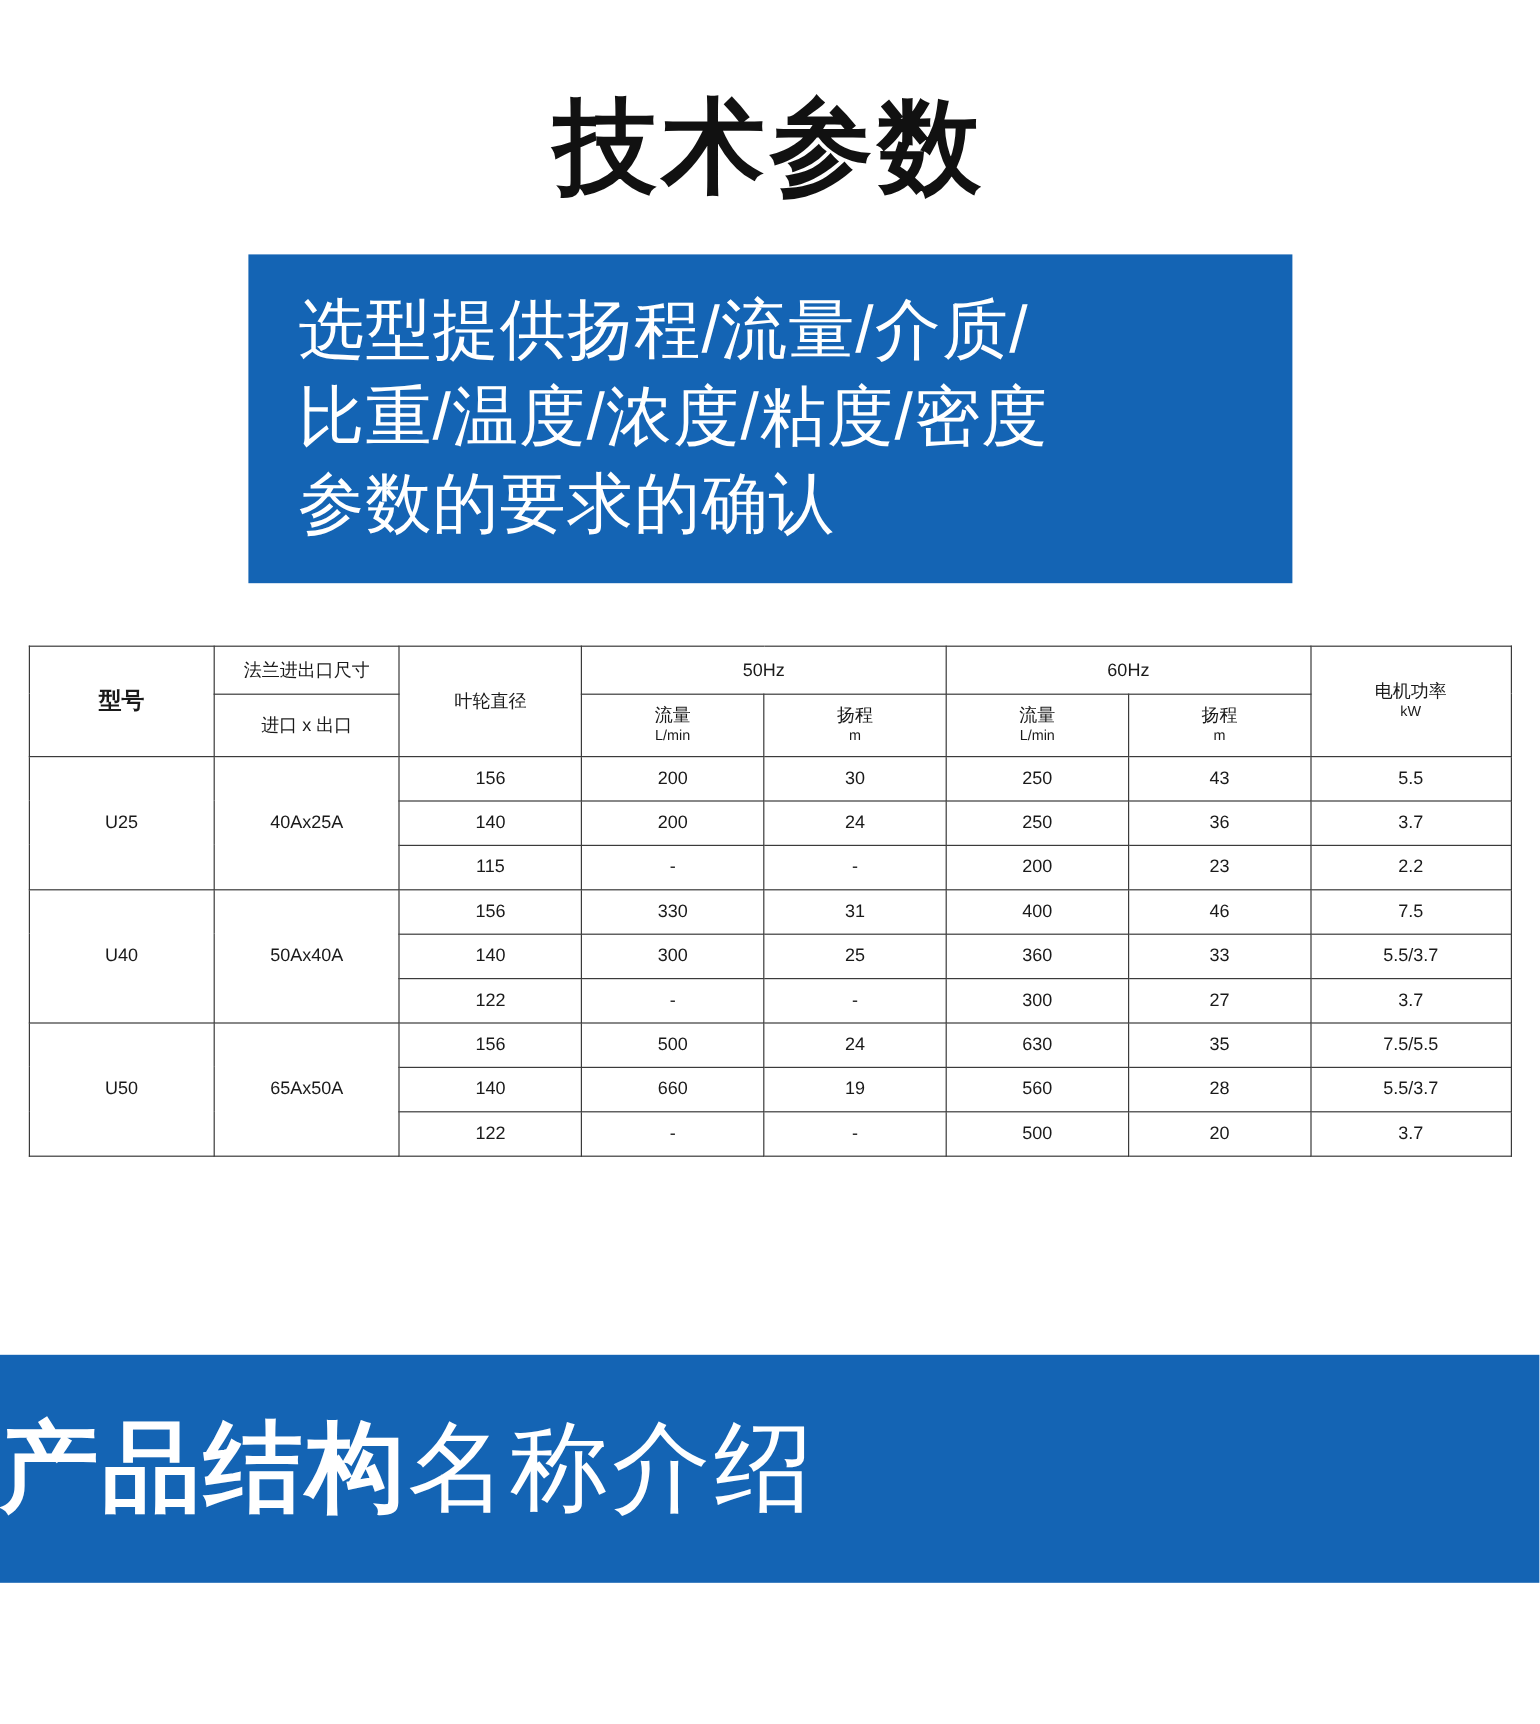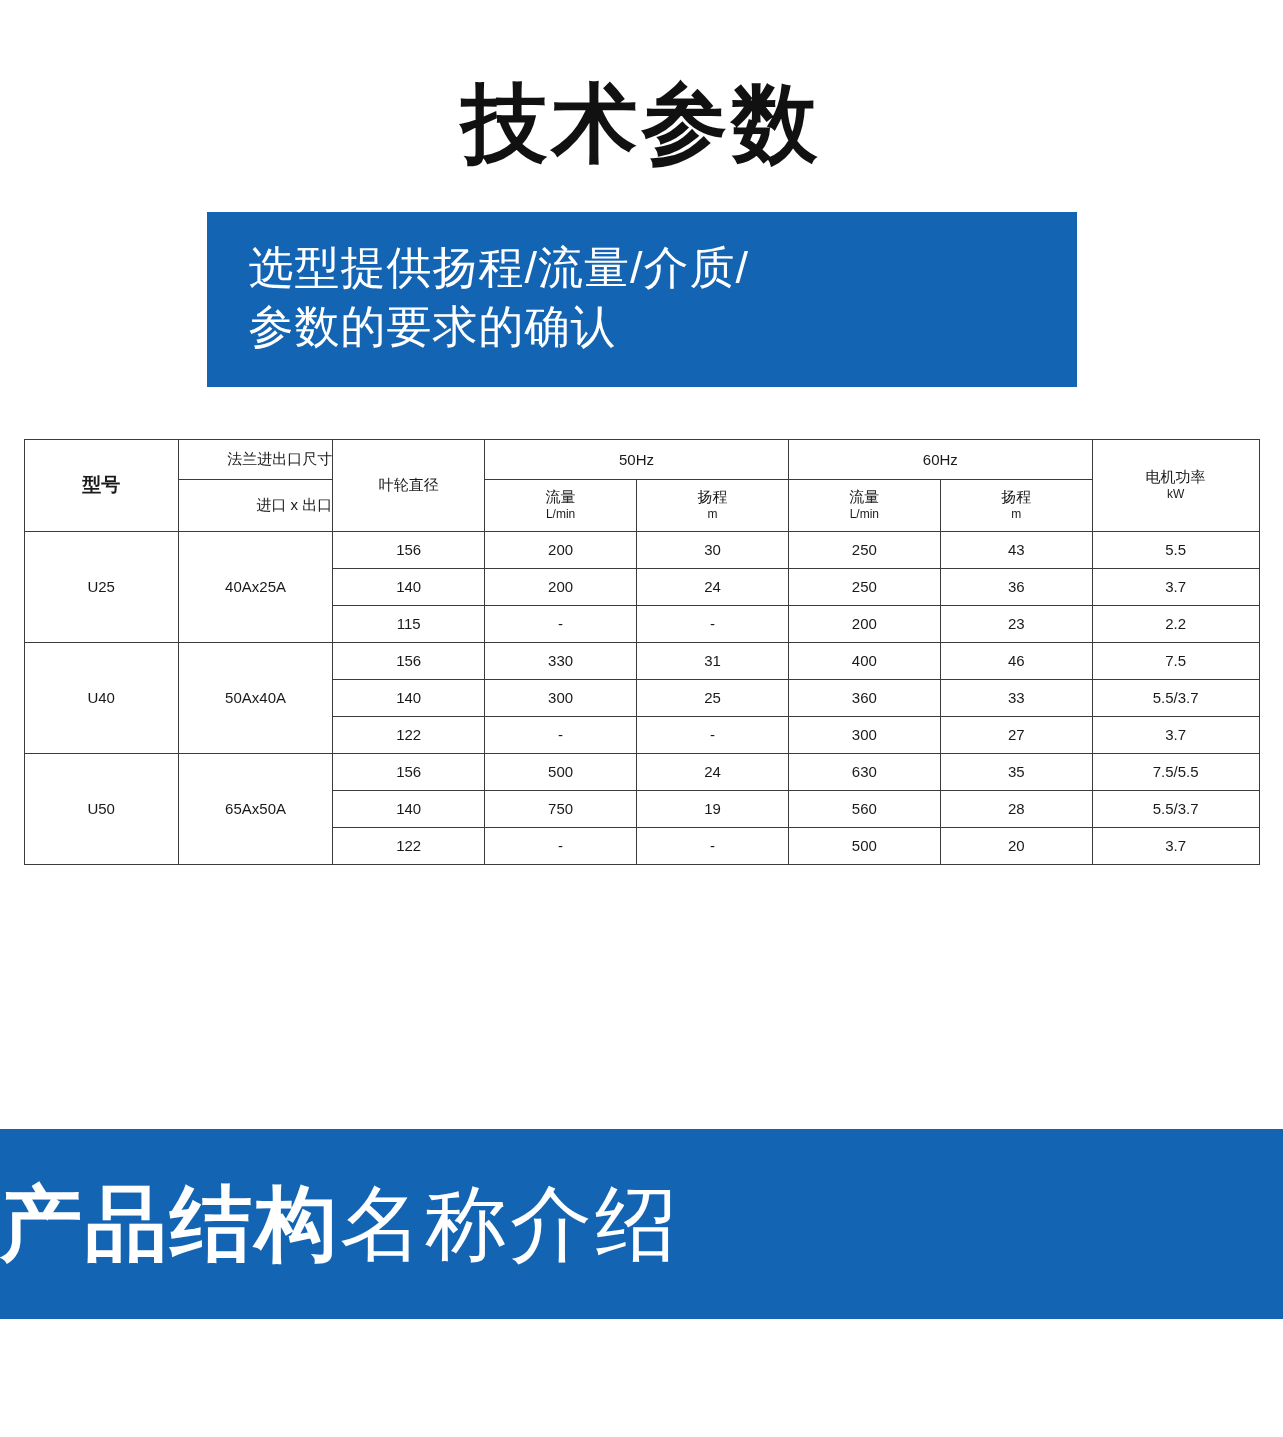--- a/index.html
+++ b/index.html
@@ -30,21 +30,21 @@
   
   .callout {
     margin: 46px auto 0 auto;
     width: 870px;
     background: #1464b4;
     color: #ffffff;
     padding: 26px 42px 30px 42px;
     box-sizing: border-box;
   }
   .callout-line {
-    font-size: 45px;
+    font-size: 55px;
     line-height: 1.32;
     letter-spacing: 1px;
     white-space: nowrap;
   }
 
   
   .table-wrap {
     margin: 52px auto 0 auto;
     width: 1236px;
   }
@@ -62,21 +62,20 @@
     color: #1a1a1a;
     padding: 0;
     height: 36px;
   }
   table.spec th.hdr-model {
     font-size: 19px;
     font-weight: bold;
   }
   table.spec th.hdr-sub {
     font-size: 15px;
-    text-align: right;
   }
   table.spec th.hdr-freq {
     font-size: 15px;
   }
   .sub2 {
     display: block;
     font-size: 12px;
     line-height: 1.25;
   }
   .cell-model {
@@ -110,20 +109,21 @@
   .banner-strong { font-weight: bold; }
   .banner-light { font-weight: normal; }
 </style>
 </head>
 <body>
 
 <div class="page-title">技术参数</div>
 
 <div class="callout">
   <div class="callout-line">选型提供扬程/流量/介质/</div>
+  <div class="callout-line">比重/温度/浓度/粘度/密度</div>
   <div class="callout-line">参数的要求的确认</div>
 </div>
 
 <div class="table-wrap">
   <table class="spec">
     <colgroup>
       <col style="width:12.5%">
       <col style="width:12.5%">
       <col style="width:12.3%">
       <col style="width:12.3%">
@@ -226,21 +226,21 @@
         <td class="cell-flange" rowspan="3">65Ax50A</td>
         <td>156</td>
         <td>500</td>
         <td>24</td>
         <td>630</td>
         <td>35</td>
         <td>7.5/5.5</td>
       </tr>
       <tr class="data-row">
         <td>140</td>
-        <td>750</td>
+        <td>660</td>
         <td>19</td>
         <td>560</td>
         <td>28</td>
         <td>5.5/3.7</td>
       </tr>
       <tr class="data-row">
         <td>122</td>
         <td>-</td>
         <td>-</td>
         <td>500</td>

